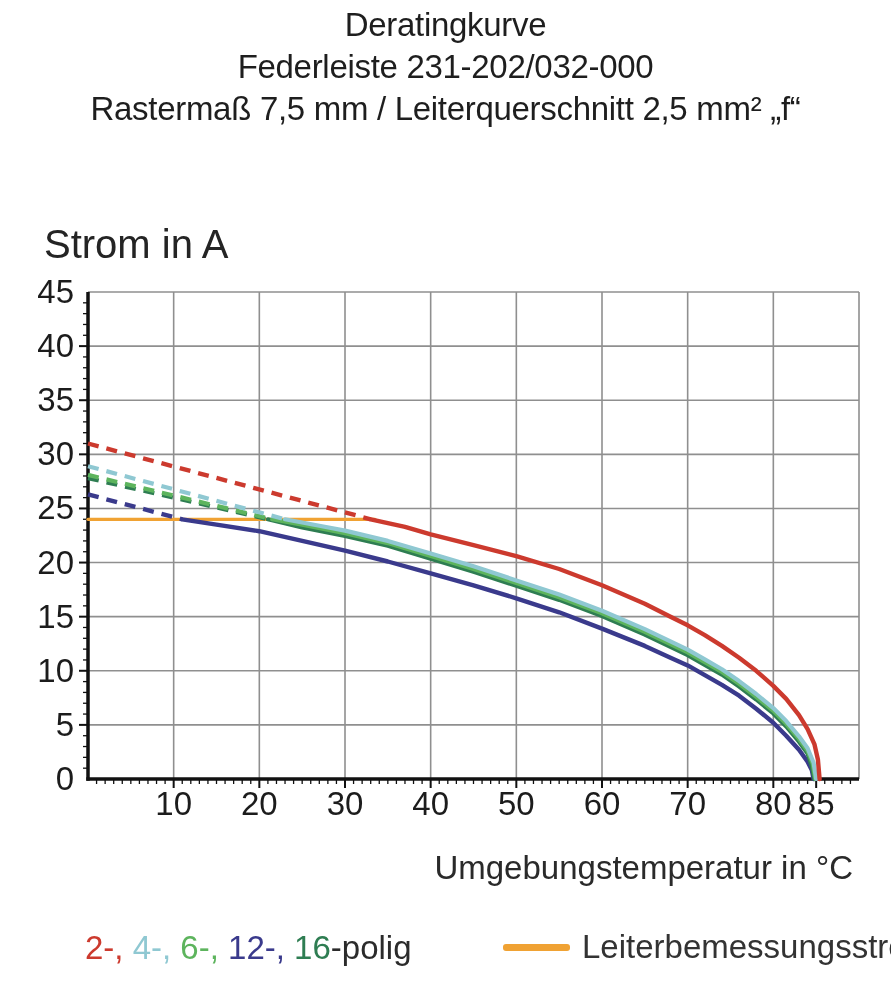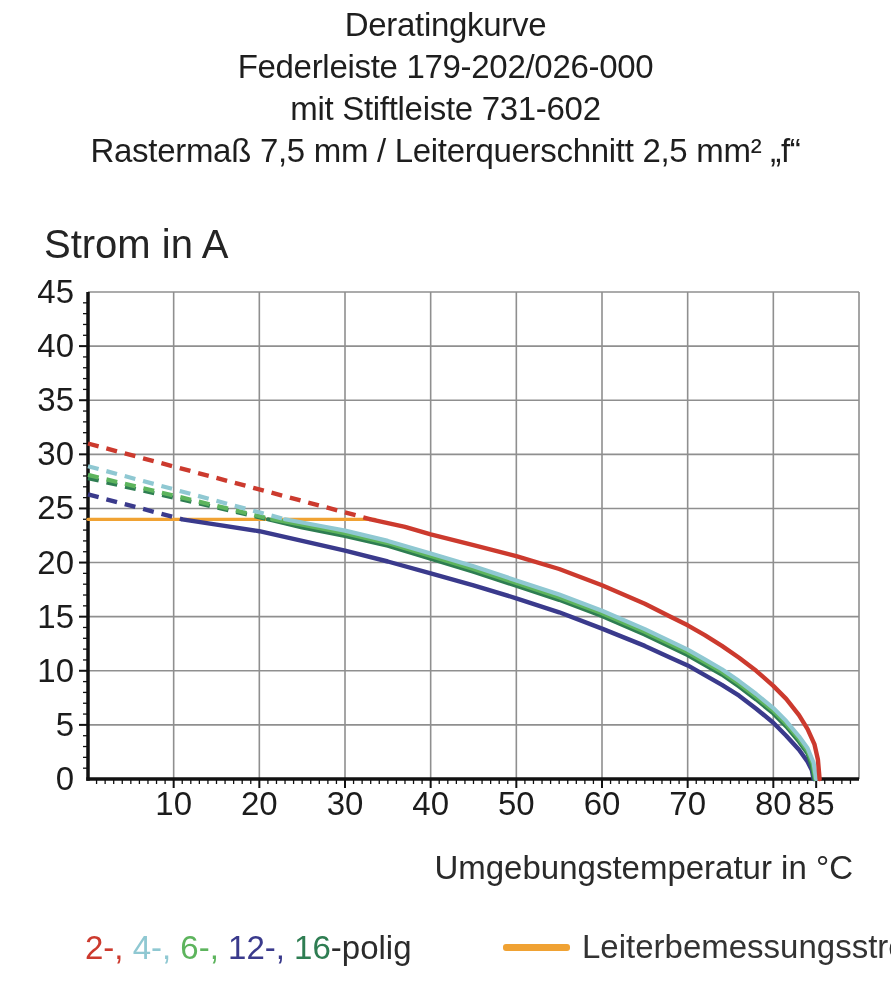--- a/index.html
+++ b/index.html
@@ -28,22 +28,21 @@
   .legend-swatch{
     width:67px;height:7px;border-radius:3px;margin-right:12px;
   }
   .legend-rated-label{font-size:33px;color:#333333;}
 </style>
 </head>
 <body>
 
 <div class="title-block">
   <div>Deratingkurve</div>
-  <div>Federleiste 179-202/026-000</div>
-  <div>mit Stiftleiste 731-602</div>
+  <div>Federleiste 231-202/032-000</div>
   <div>Rastermaß 7,5 mm / Leiterquerschnitt 2,5 mm² „f“</div>
 </div>
 
 <div class="y-axis-label">Strom in A</div>
 
 <div class="chart-wrap">
   <svg id="chart-svg" width="891" height="1000" viewBox="0 0 891 1000">
       <line x1="173.66666666666669" y1="292" x2="173.66666666666669" y2="779" stroke="#8f8f8f" stroke-width="1.6"></line>
       <line x1="259.33333333333337" y1="292" x2="259.33333333333337" y2="779" stroke="#8f8f8f" stroke-width="1.6"></line>
       <line x1="345" y1="292" x2="345" y2="779" stroke="#8f8f8f" stroke-width="1.6"></line>

